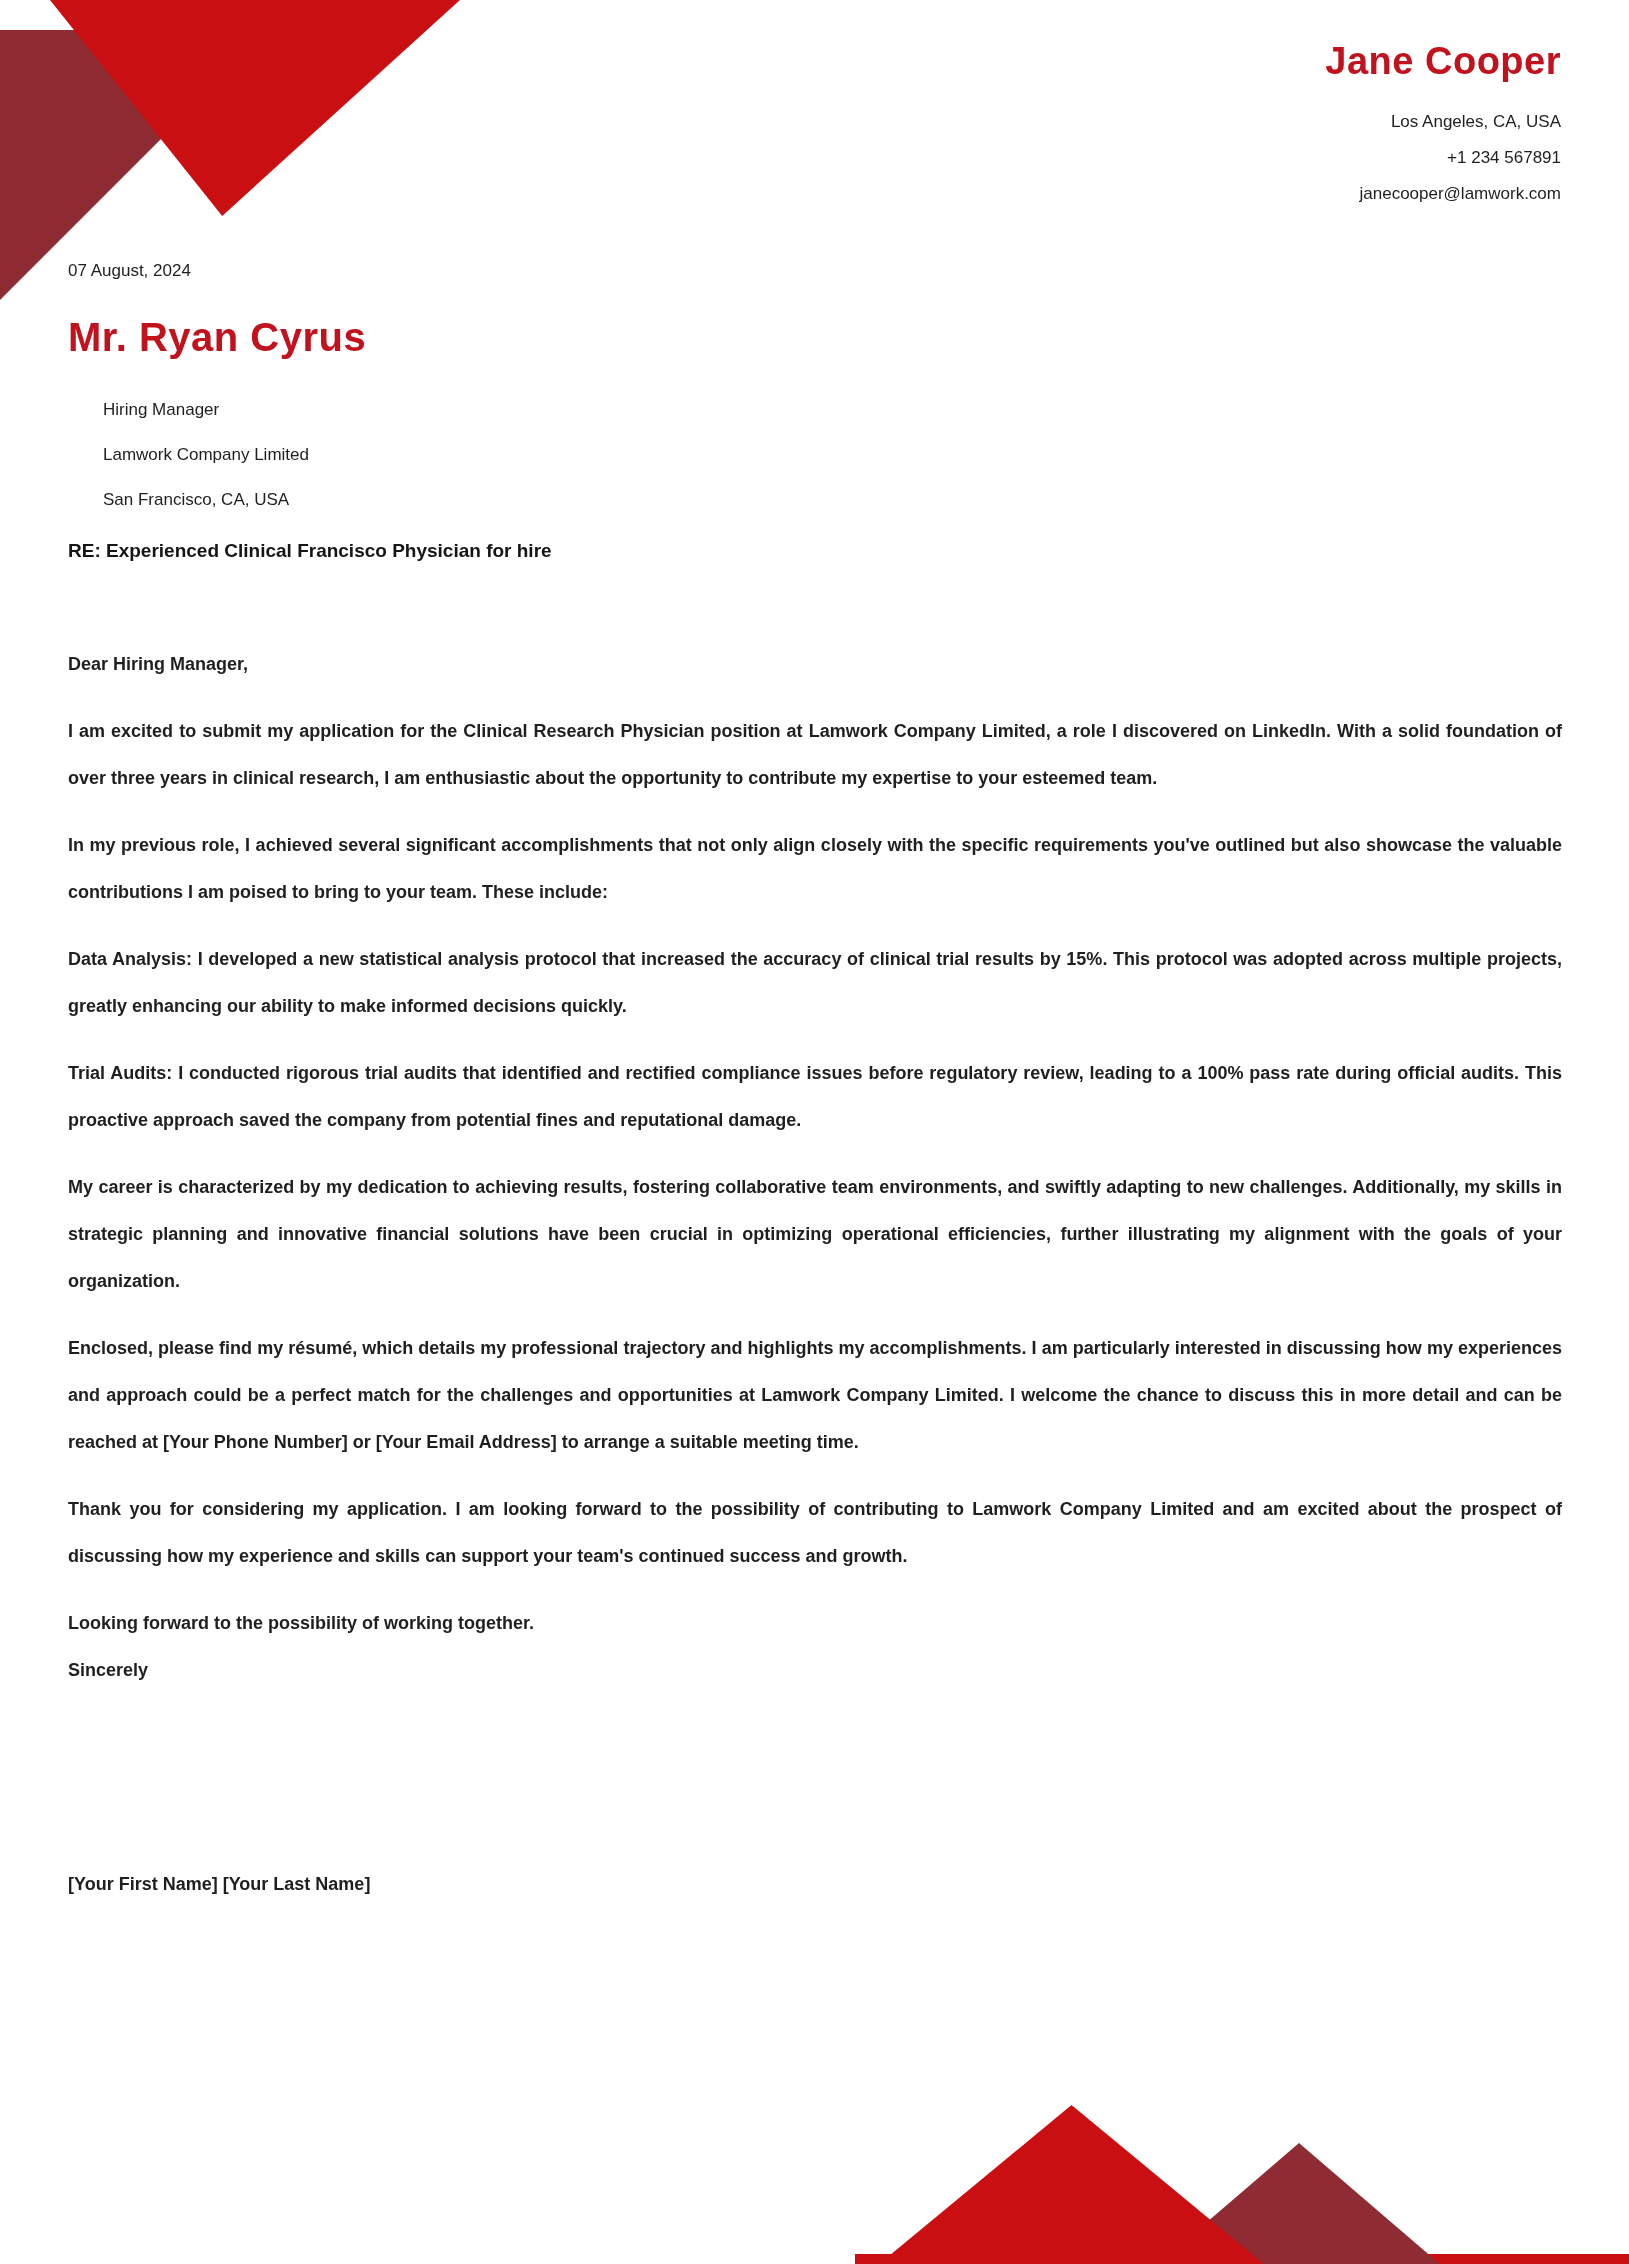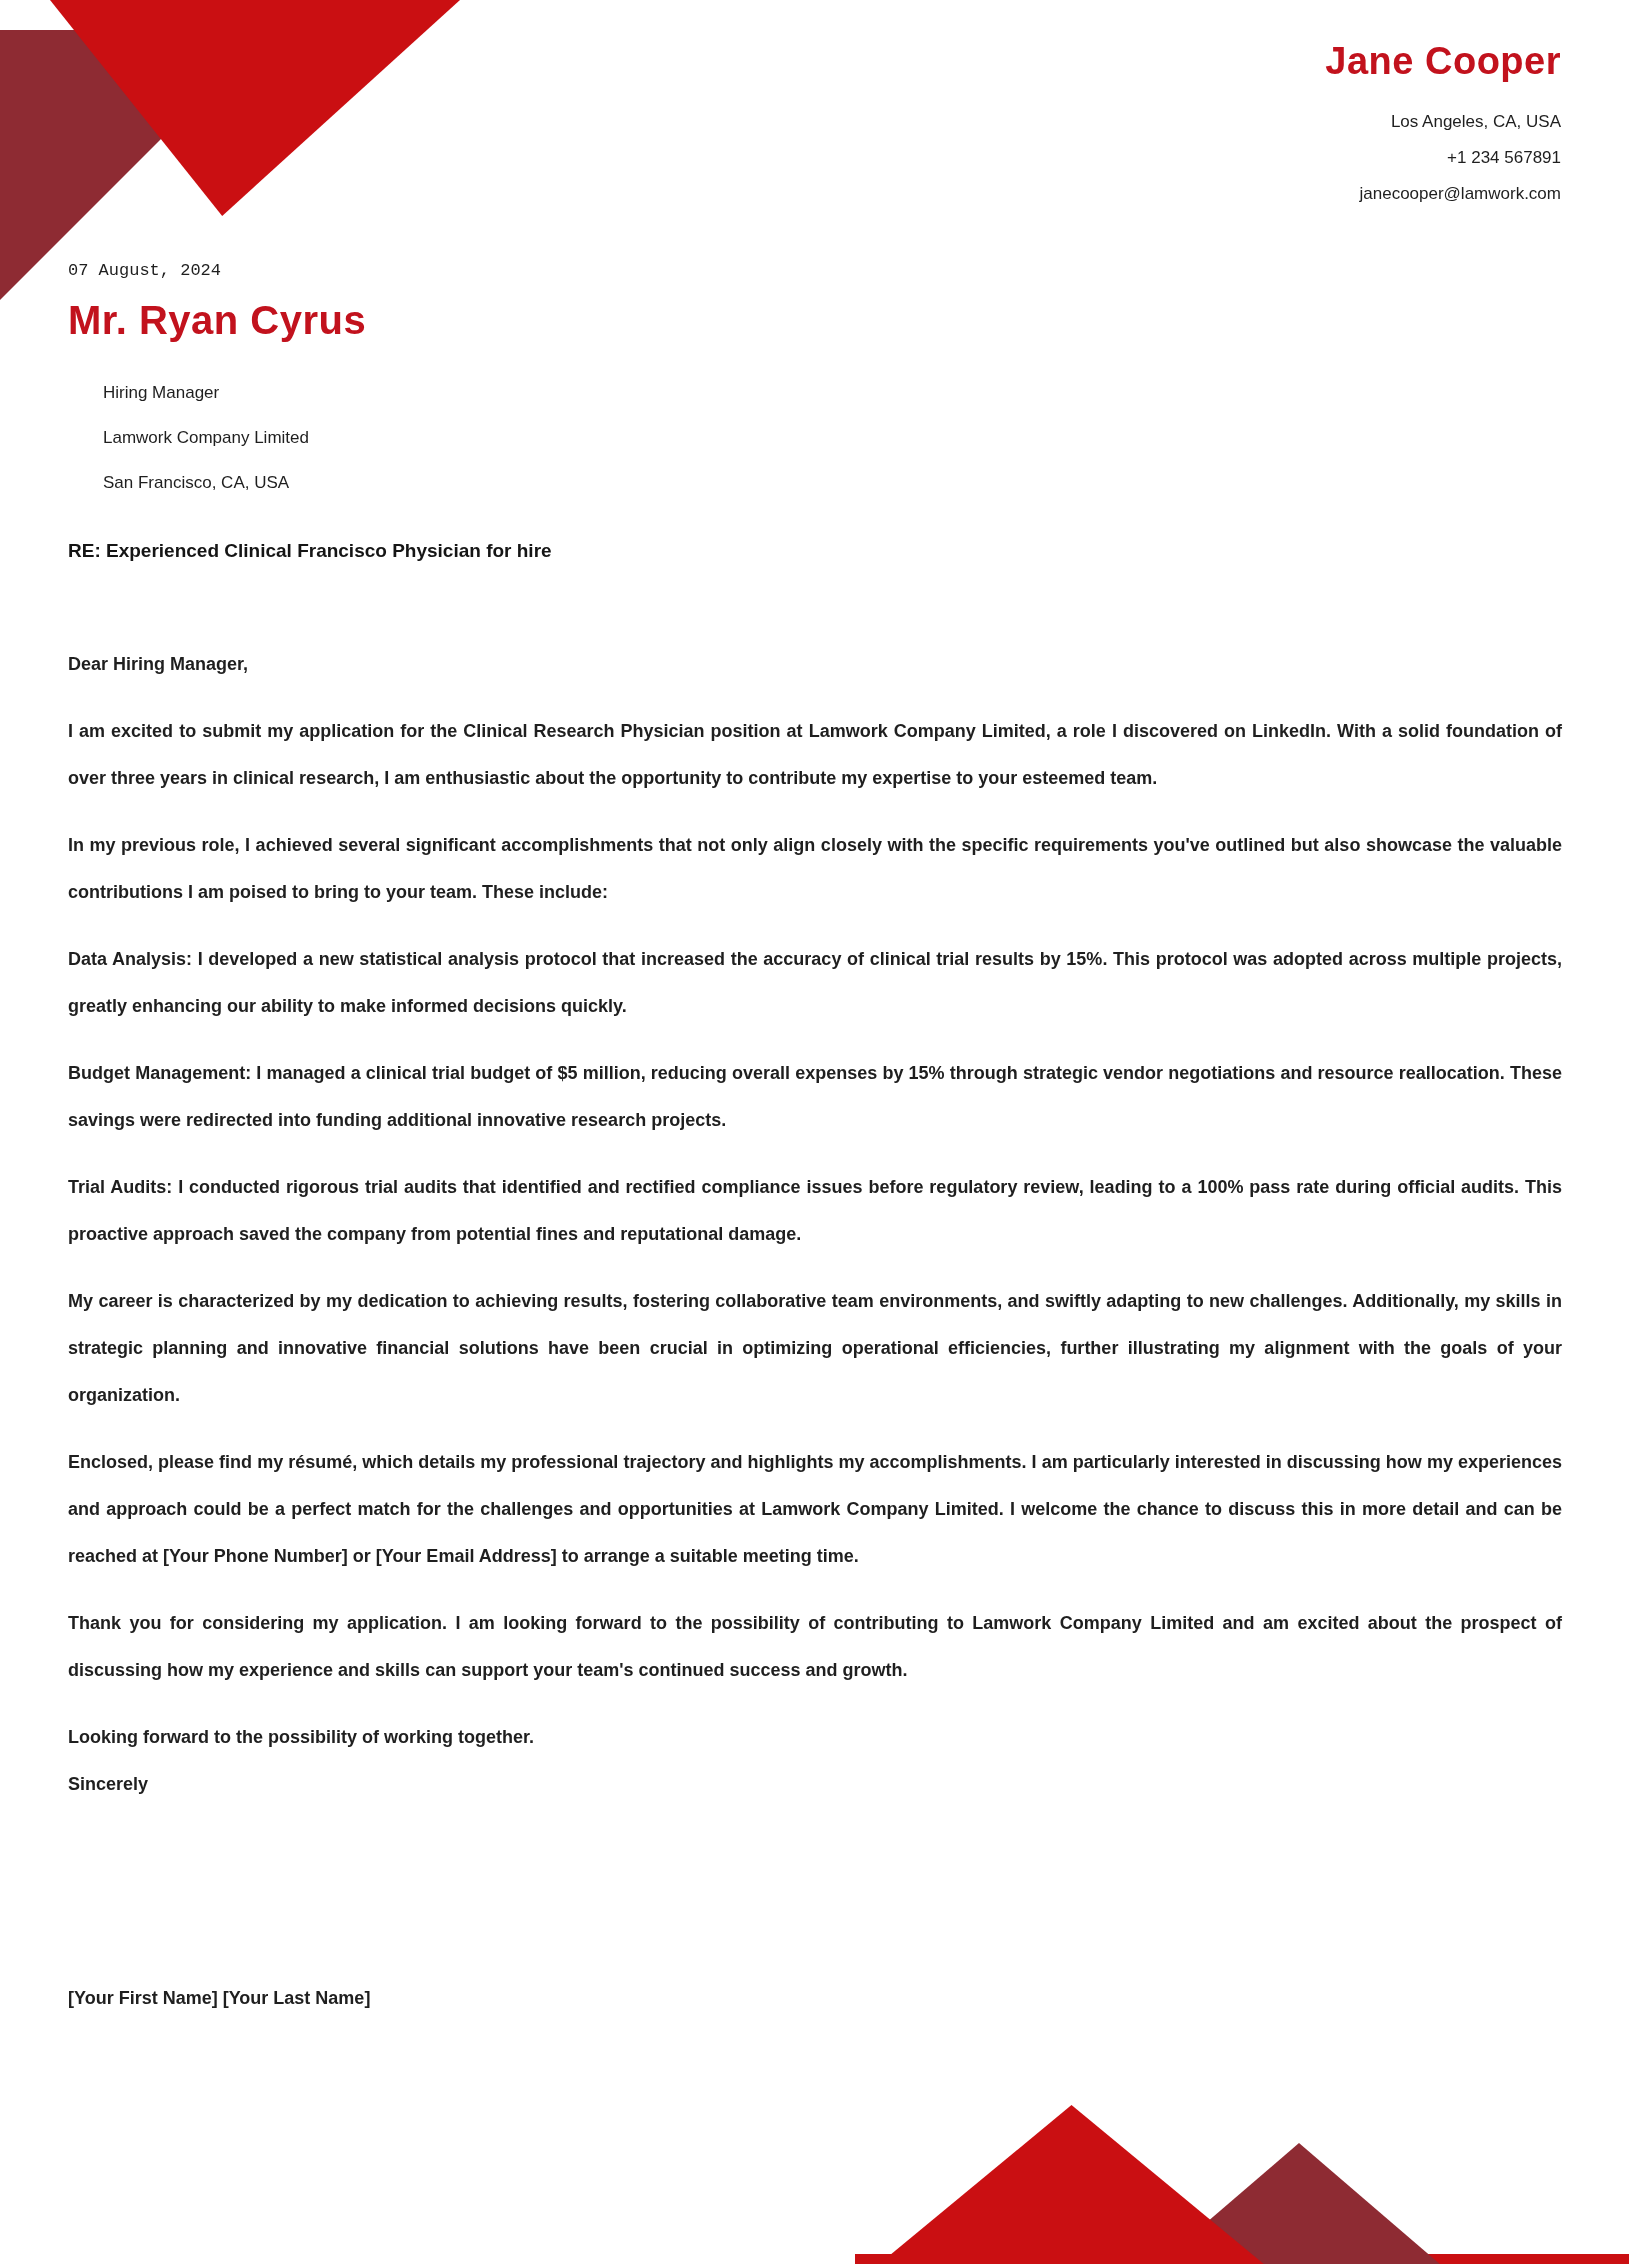--- a/index.html
+++ b/index.html
@@ -77,22 +77,21 @@
 
   
   .recipient {
     position: absolute;
     top: 261px; left: 68px;
     z-index: 3;
   }
   .recipient .date {
     font-size: 17px;
     color: #1f1f1f;
-    margin-bottom: 18px;
-    font-family: Liberation Mono, monospace;
+    margin-bottom: 34px;
   }
   .recipient .recipient-name {
     font-size: 40px;
     font-weight: bold;
     color: #c2121d;
     margin-bottom: 27px;
     letter-spacing: 0.5px;
   }
   .recipient .detail {
     font-size: 17px;
@@ -159,21 +158,20 @@
     <div class="detail">San Francisco, CA, USA</div>
   </section>
 
   <div class="subject">RE: Experienced Clinical Francisco Physician for hire</div>
 
   <section class="letter-body">
     <p class="no-justify">Dear Hiring Manager,</p>
     <p>I am excited to submit my application for the Clinical Research Physician position at Lamwork Company Limited, a role I discovered on LinkedIn. With a solid foundation of over three years in clinical research, I am enthusiastic about the opportunity to contribute my expertise to your esteemed team.</p>
     <p>In my previous role, I achieved several significant accomplishments that not only align closely with the specific requirements you've outlined but also showcase the valuable contributions I am poised to bring to your team. These include:</p>
     <p>Data Analysis: I developed a new statistical analysis protocol that increased the accuracy of clinical trial results by 15%. This protocol was adopted across multiple projects, greatly enhancing our ability to make informed decisions quickly.</p>
-    <p>Budget Management: I managed a clinical trial budget of $5 million, reducing overall expenses by 15% through strategic vendor negotiations and resource reallocation. These savings were redirected into funding additional innovative research projects.</p>
     <p>Trial Audits: I conducted rigorous trial audits that identified and rectified compliance issues before regulatory review, leading to a 100% pass rate during official audits. This proactive approach saved the company from potential fines and reputational damage.</p>
     <p>My career is characterized by my dedication to achieving results, fostering collaborative team environments, and swiftly adapting to new challenges. Additionally, my skills in strategic planning and innovative financial solutions have been crucial in optimizing operational efficiencies, further illustrating my alignment with the goals of your organization.</p>
     <p>Enclosed, please find my résumé, which details my professional trajectory and highlights my accomplishments. I am particularly interested in discussing how my experiences and approach could be a perfect match for the challenges and opportunities at Lamwork Company Limited. I welcome the chance to discuss this in more detail and can be reached at [Your Phone Number] or [Your Email Address] to arrange a suitable meeting time.</p>
     <p>Thank you for considering my application. I am looking forward to the possibility of contributing to Lamwork Company Limited and am excited about the prospect of discussing how my experience and skills can support your team's continued success and growth.</p>
 
     <div class="closing">
       <p>Looking forward to the possibility of working together.</p>
       <p>Sincerely</p>
       <p class="signature">[Your First Name] [Your Last Name]</p>
     </div>

